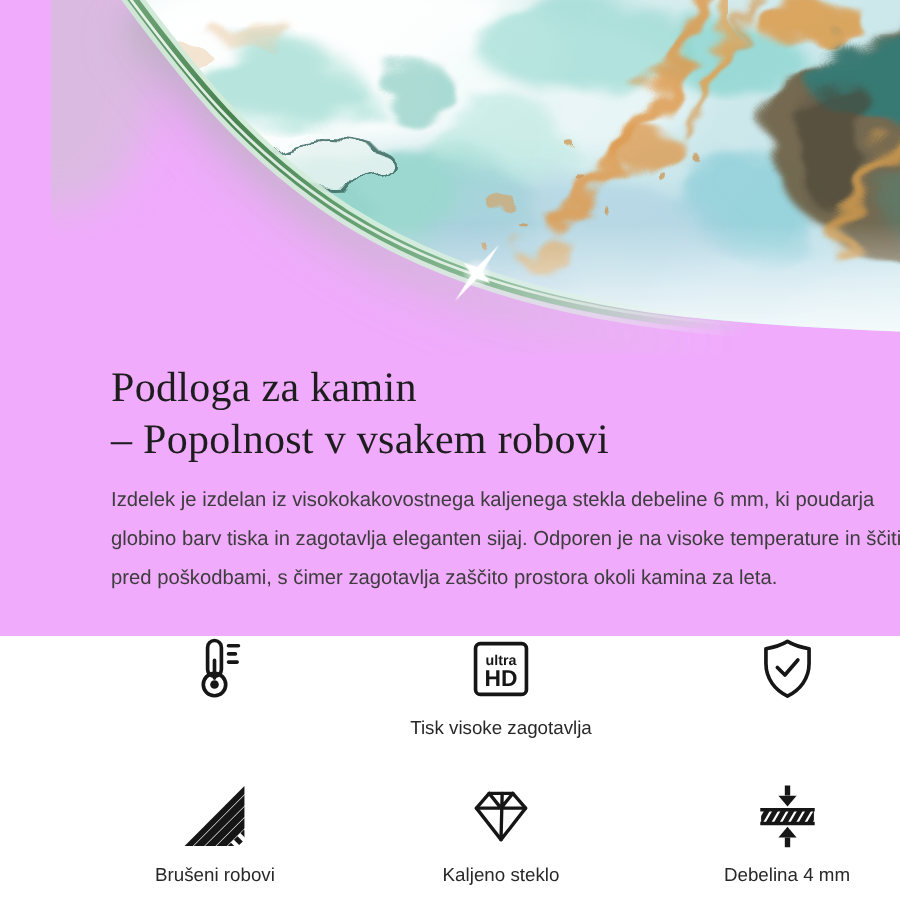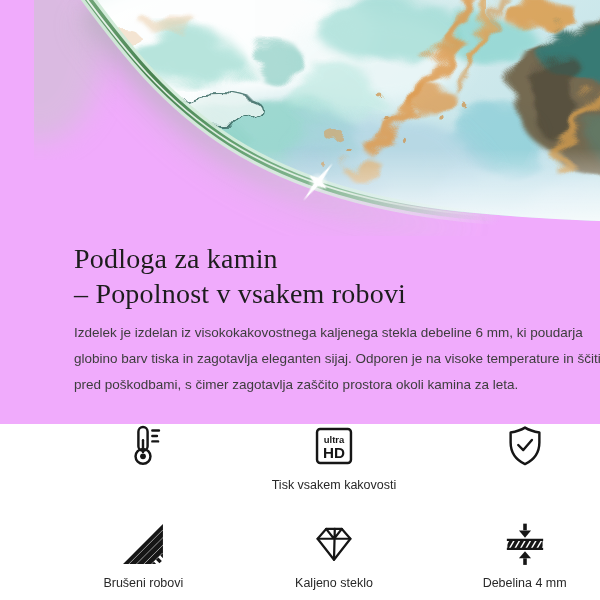--- a/index.html
+++ b/index.html
@@ -217,21 +217,21 @@
     </div>
 
     <div class="feat">
       <div class="feat-icon">
         <svg width="46" height="46" viewBox="0 0 32 32">
           <rect class="ic" x="4.2" y="4.2" width="23.6" height="23.6" rx="2.2" stroke-width="2"></rect>
           <text x="16" y="14" text-anchor="middle" font-family="Liberation Sans, DejaVu Sans, sans-serif" font-size="6.6" font-weight="bold" fill="#161616">ultra</text>
           <text x="16" y="24" text-anchor="middle" font-family="Liberation Sans, DejaVu Sans, sans-serif" font-size="10.6" font-weight="bold" fill="#161616">HD</text>
         </svg>
       </div>
-      <div class="feat-label">Tisk vsakem kakovosti</div>
+      <div class="feat-label">Tisk visoke zagotavlja</div>
     </div>
 
     <div class="feat">
       <div class="feat-icon">
         <svg width="46" height="46" viewBox="0 0 32 32">
           <path class="ic" stroke-width="1.9" d="M16,3.2 C19,5 22.5,6 26,6.6 V13.5 C26,20.5 21.8,25.8 16,28.6 C10.2,25.8 6,20.5 6,13.5 V6.6 C9.5,6 13,5 16,3.2 Z"></path>
           <path class="ic" stroke-width="1.9" d="M11.3,15.3 L14.8,18.8 L20.8,11.8"></path>
         </svg>
       </div>
     </div>

